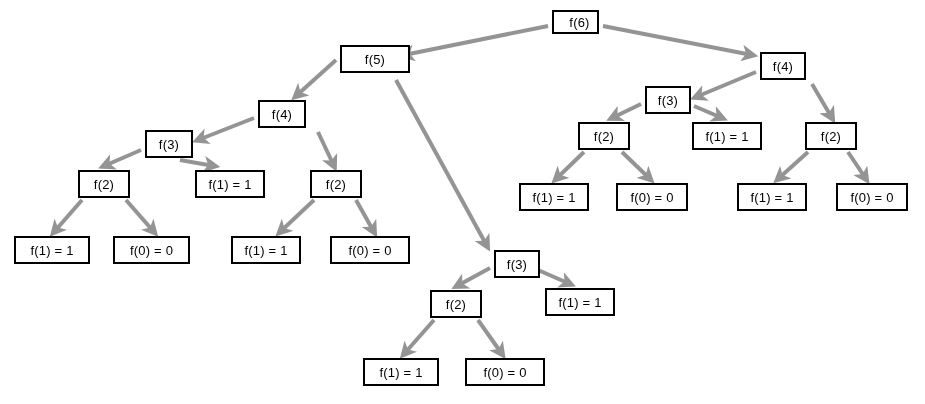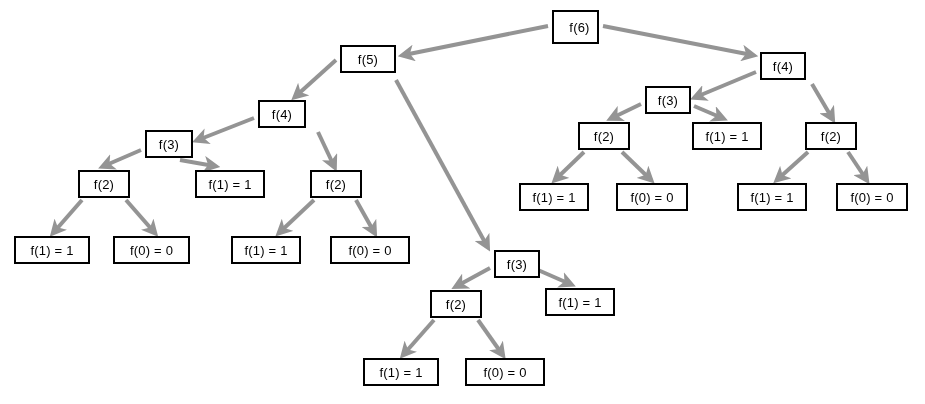--- a/index.html
+++ b/index.html
@@ -72,22 +72,22 @@
         <line x1="126" y1="200" x2="154" y2="232" stroke="#949494" stroke-width="4" stroke-linecap="butt" marker-end="url(#arrowhead)"></line>
         <line x1="314" y1="200" x2="280" y2="232" stroke="#949494" stroke-width="4" stroke-linecap="butt" marker-end="url(#arrowhead)"></line>
         <line x1="356" y1="200" x2="374" y2="232" stroke="#949494" stroke-width="4" stroke-linecap="butt" marker-end="url(#arrowhead)"></line>
         <line x1="490" y1="268" x2="457" y2="286" stroke="#949494" stroke-width="4" stroke-linecap="butt" marker-end="url(#arrowhead)"></line>
         <line x1="538" y1="270" x2="570" y2="284" stroke="#949494" stroke-width="4" stroke-linecap="butt" marker-end="url(#arrowhead)"></line>
         <line x1="434" y1="320" x2="404" y2="354" stroke="#949494" stroke-width="4" stroke-linecap="butt" marker-end="url(#arrowhead)"></line>
         <line x1="478" y1="320" x2="502" y2="354" stroke="#949494" stroke-width="4" stroke-linecap="butt" marker-end="url(#arrowhead)"></line>
       </g>
   </svg>
   <div id="nodes-layer">
-      <div class="node" style="left: 552px; top: 10px; width: 47px; height: 34px; border-color: rgb(0, 0, 0); background: rgb(255, 255, 255); color: rgb(0, 0, 0); padding-left: 8px;">f(6)</div>
-      <div class="node" style="left: 340px; top: 45px; width: 56px; height: 28px; border-color: rgb(0, 0, 0); background: rgb(255, 255, 255); color: rgb(0, 0, 0);">f(5)</div>
+      <div class="node" style="left: 552px; top: 10px; width: 47px; height: 24px; border-color: rgb(0, 0, 0); background: rgb(255, 255, 255); color: rgb(0, 0, 0); padding-left: 8px;">f(6)</div>
+      <div class="node" style="left: 340px; top: 45px; width: 70px; height: 28px; border-color: rgb(0, 0, 0); background: rgb(255, 255, 255); color: rgb(0, 0, 0);">f(5)</div>
       <div class="node" style="left: 760px; top: 52px; width: 46px; height: 28px; border-color: rgb(0, 0, 0); background: rgb(255, 255, 255); color: rgb(0, 0, 0);">f(4)</div>
       <div class="node" style="left: 258px; top: 100px; width: 48px; height: 28px; border-color: rgb(0, 0, 0); background: rgb(255, 255, 255); color: rgb(0, 0, 0);">f(4)</div>
       <div class="node" style="left: 645px; top: 86px; width: 46px; height: 28px; border-color: rgb(0, 0, 0); background: rgb(255, 255, 255); color: rgb(0, 0, 0);">f(3)</div>
       <div class="node" style="left: 145px; top: 130px; width: 48px; height: 28px; border-color: rgb(0, 0, 0); background: rgb(255, 255, 255); color: rgb(0, 0, 0);">f(3)</div>
       <div class="node" style="left: 578px; top: 122px; width: 52px; height: 28px; border-color: rgb(0, 0, 0); background: rgb(255, 255, 255); color: rgb(0, 0, 0);">f(2)</div>
       <div class="node" style="left: 692px; top: 122px; width: 70px; height: 28px; border-color: rgb(0, 0, 0); background: rgb(255, 255, 255); color: rgb(0, 0, 0);">f(1) = 1</div>
       <div class="node" style="left: 805px; top: 122px; width: 52px; height: 28px; border-color: rgb(0, 0, 0); background: rgb(255, 255, 255); color: rgb(0, 0, 0);">f(2)</div>
       <div class="node" style="left: 78px; top: 170px; width: 52px; height: 28px; border-color: rgb(0, 0, 0); background: rgb(255, 255, 255); color: rgb(0, 0, 0);">f(2)</div>
       <div class="node" style="left: 195px; top: 170px; width: 70px; height: 28px; border-color: rgb(0, 0, 0); background: rgb(255, 255, 255); color: rgb(0, 0, 0);">f(1) = 1</div>
       <div class="node" style="left: 310px; top: 170px; width: 52px; height: 28px; border-color: rgb(0, 0, 0); background: rgb(255, 255, 255); color: rgb(0, 0, 0);">f(2)</div>

